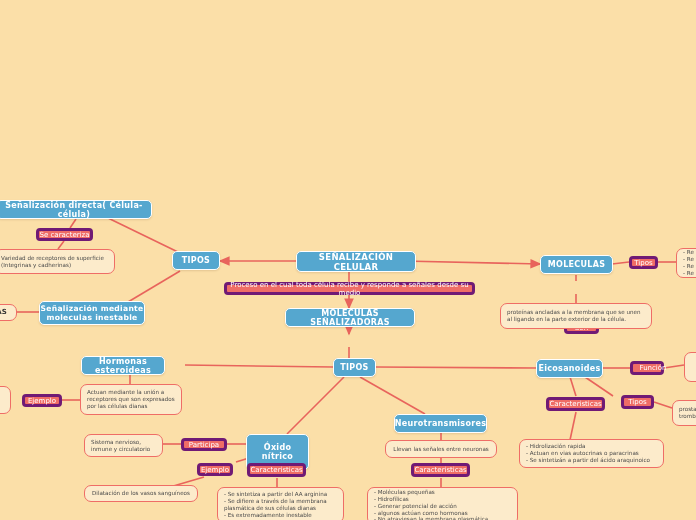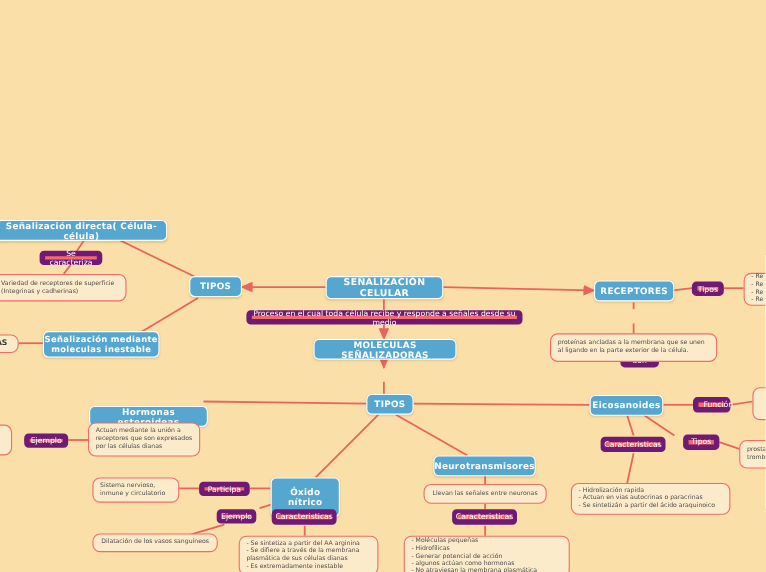--- a/index.html
+++ b/index.html
@@ -38,21 +38,21 @@
     border: 1.5px solid #ffffff;
     border-radius: 5px;
     color: #ffffff;
     font-weight: bold;
     letter-spacing: 0.3px;
     box-shadow: 0 1px 2px rgba(120,80,40,0.18);
   }
   
   .red {
     background: #ef6d66;
-    border: 5px solid #701a75;
+    border: 3px solid #701a75;
     border-radius: 4px;
     color: #ffffff;
     font-weight: normal;
   }
   
   .note {
     background: #fcebcb;
     border: 1.4px solid #ef6d66;
     border-radius: 7px;
     color: #4a4a4a;
@@ -145,21 +145,21 @@
       <path d="M664,368 L684,365"></path>
 
       <path d="M585,377 L613,396"></path>
       <path d="M654,402 L672,408"></path>
 
       <path d="M570,377 L576,396"></path>
       <path d="M576,412 L570,440"></path>
     </g>
   </svg>
 
-  <div class="node blue" style="left:296px; top:251px; width:107px; height:21px; font-size:8.5px;">SEÑALIZACIÓN CELULAR</div>
+  <div class="node blue" style="left:296px; top:251px; width:120px; height:21px; font-size:8.5px;">SEÑALIZACIÓN CELULAR</div>
 
   <div class="node blue" style="left:285px; top:308px; width:130px; height:19px; font-size:8px;">MOLECULAS SEÑALIZADORAS</div>
 
   <div class="node red" style="left:224px; top:282px; width:251px; height:13px; font-size:7px;">Proceso en el cual toda célula recibe y responde a señales desde su medio</div>
 
 
   <div class="node blue" style="left:333px; top:358px; width:43px; height:19px; font-size:8px;">TIPOS</div>
 
   <div class="node blue" style="left:172px; top:251px; width:48px; height:19px; font-size:8px;">TIPOS</div>
 
@@ -168,35 +168,35 @@
   <div class="node red" style="left:36px; top:228px; width:57px; height:13px; font-size:7px;">Se caracteriza</div>
 
   <div class="node note nw" style="left:-6px; top:249px; width:121px; height:25px; font-size:5.6px;">Variedad de receptores de superficie
 (Integrinas y cadherinas)</div>
 
   <div class="node blue" style="left:39px; top:301px; width:106px; height:24px; font-size:7.6px; line-height:1.2;">Señalización mediante
 moleculas inestable</div>
 
   <div class="node note note-center" style="left:-14px; top:304px; width:31px; height:17px; font-size:7px; font-weight:bold; color:#333; justify-content:center; text-align:center;">AS</div>
 
-  <div class="node blue" style="left:540px; top:255px; width:73px; height:19px; font-size:8px;">RECEPTORES</div>
+  <div class="node blue" style="left:540px; top:255px; width:73px; height:19px; font-size:8px;">MOLECULAS</div>
 
   <div class="node red" style="left:564px; top:281px; width:35px; height:13px; font-size:7px;margin-top:40px;">Son</div>
 
   <div class="node note nw" style="left:500px; top:303px; width:152px; height:26px; font-size:5.6px;">proteínas ancladas a la membrana que se unen
 al ligando en la parte exterior de la célula.</div>
 
   <div class="node red" style="left:629px; top:256px; width:29px; height:13px; font-size:7px;">Tipos</div>
 
   <div class="node note nw" style="left:676px; top:248px; width:36px; height:30px; font-size:5.6px;">- Re
 - Re
 - Re
 - Re</div>
 
-  <div class="node blue" style="left:81px; top:356px; width:108px; height:19px; font-size:8px;margin-top:13px;">Hormonas esteroideas</div>
+  <div class="node blue" style="left:81px; top:356px; width:84px; height:19px; font-size:8px;">Hormonas esteroideas</div>
 
   <div class="node note nw" style="left:80px; top:384px; width:102px; height:31px; font-size:5.6px;">Actuan mediante la unión a
 receptores que son expresados
 por las células dianas</div>
 
   <div class="node red" style="left:22px; top:394px; width:40px; height:13px; font-size:7px;">Ejemplo</div>
 
   <div class="node note" style="left:-14px; top:386px; width:25px; height:28px; font-size:5.6px;"></div>
 
   <div class="node blue" style="left:246px; top:434px; width:63px; height:36px; font-size:8px;">Óxido nítrico</div>

